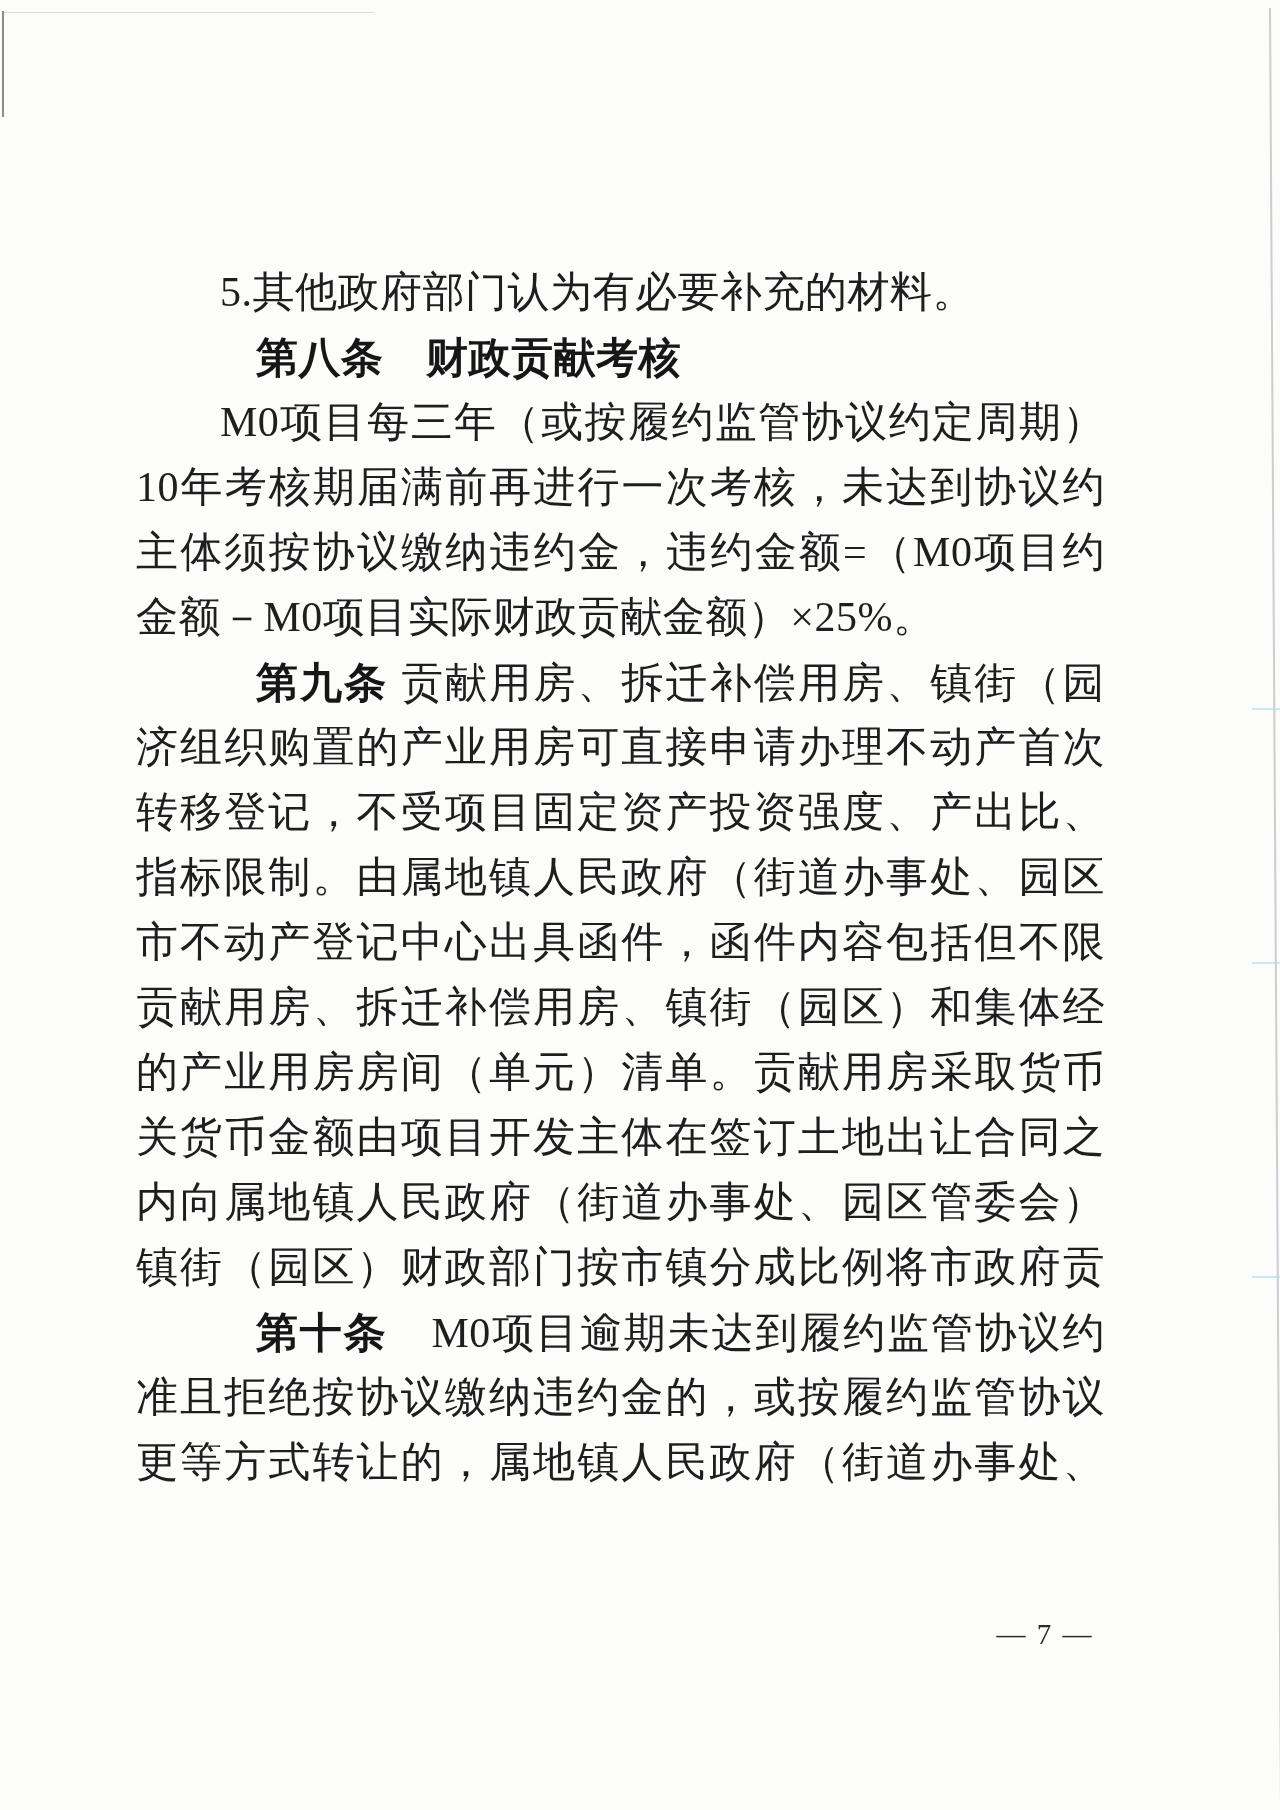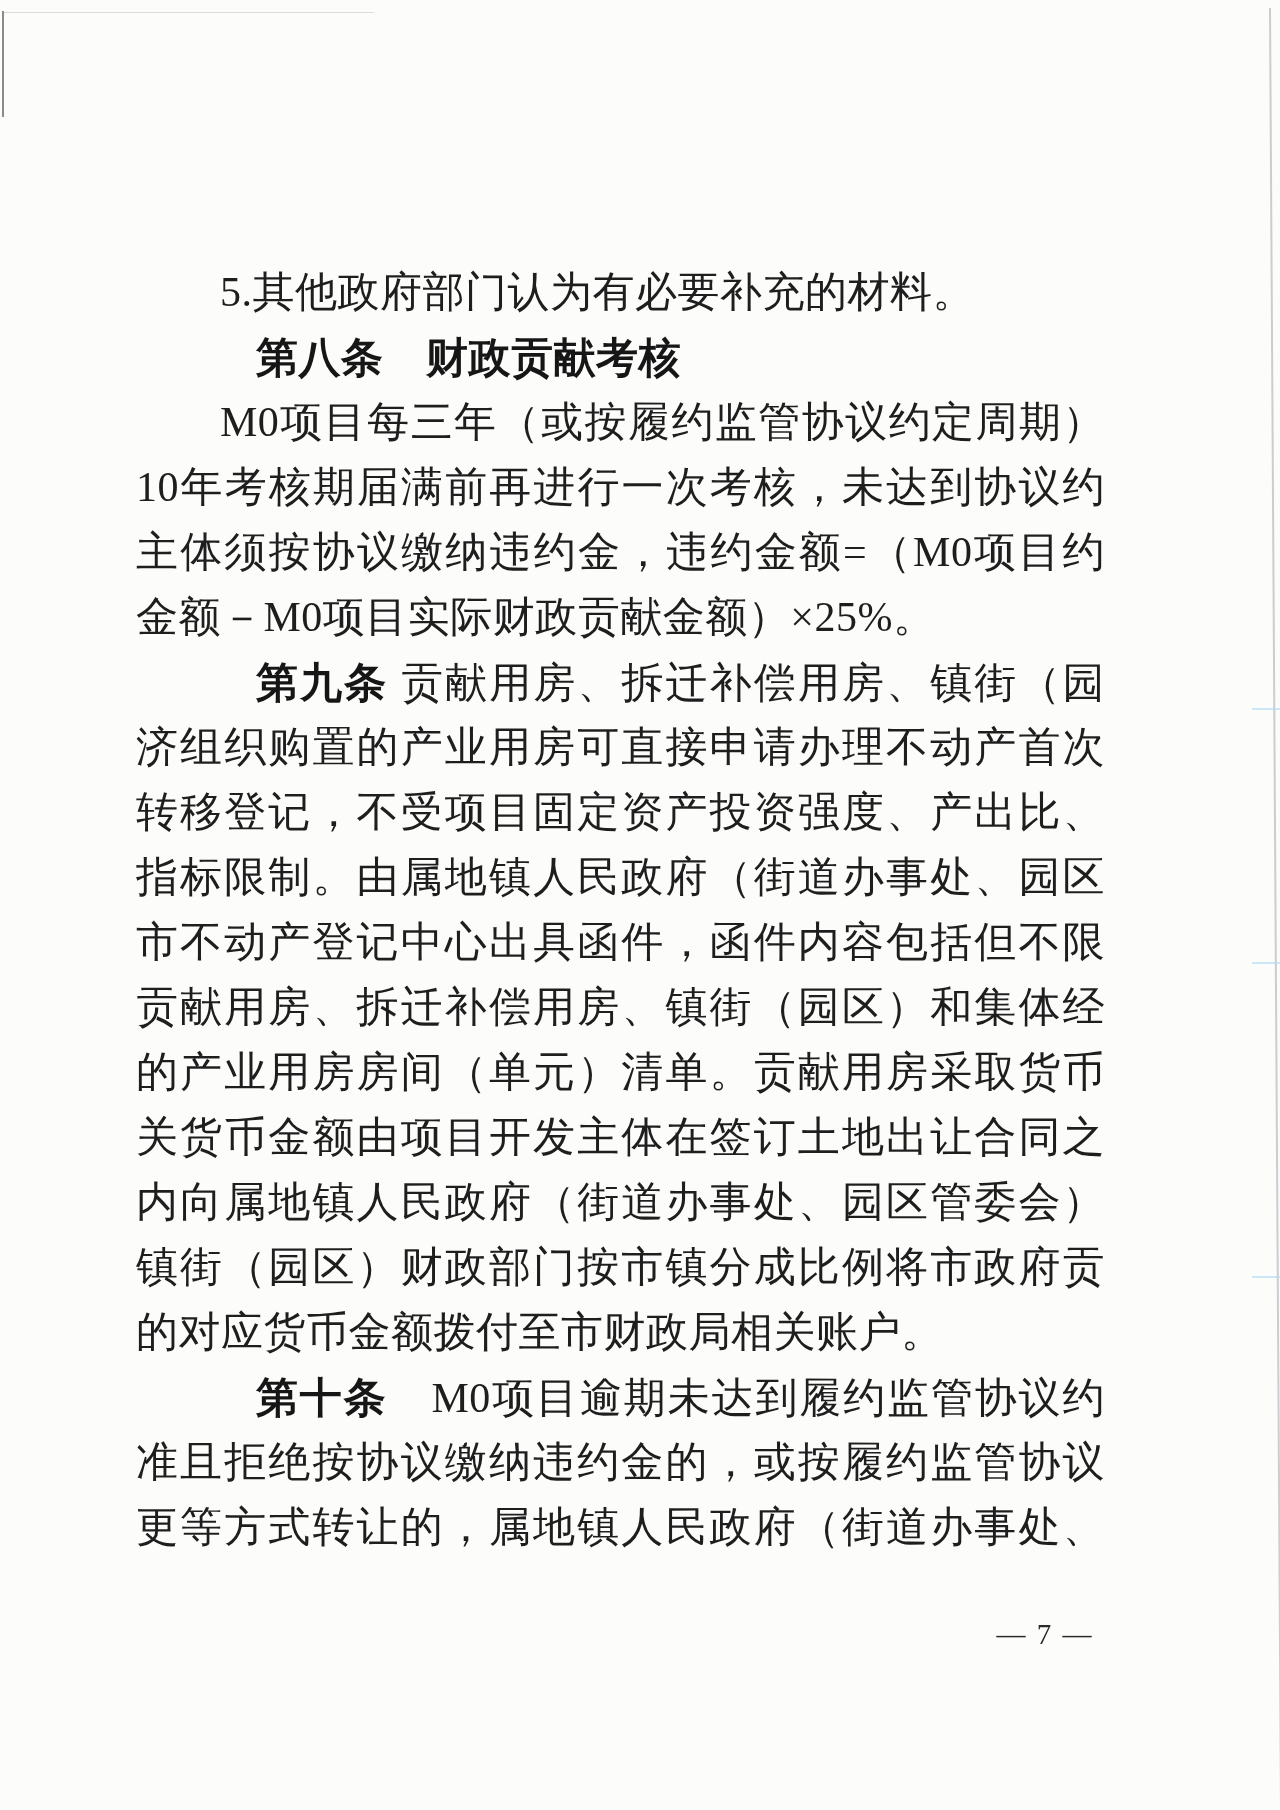--- a/index.html
+++ b/index.html
@@ -121,21 +121,20 @@
       <div class="line indent"><span class="lead">第九条</span> 贡献用房、拆迁补偿用房、镇街（园区）和集体经</div>
       <div class="line">济组织购置的产业用房可直接申请办理不动产首次登记和首次</div>
       <div class="line">转移登记，不受项目固定资产投资强度、产出比、财政贡献等</div>
       <div class="line">指标限制。由属地镇人民政府（街道办事处、园区管委会）向</div>
       <div class="line">市不动产登记中心出具函件，函件内容包括但不限于 M0 项目</div>
       <div class="line">贡献用房、拆迁补偿用房、镇街（园区）和集体经济组织购置</div>
       <div class="line">的产业用房房间（单元）清单。贡献用房采取货币折抵的，相</div>
       <div class="line">关货币金额由项目开发主体在签订土地出让合同之日起 9 个月</div>
       <div class="line">内向属地镇人民政府（街道办事处、园区管委会）缴纳，属地</div>
       <div class="line">镇街（园区）财政部门按市镇分成比例将市政府贡献用房折抵</div>
-      <div class="line end">的对应货币金额拨付至市财政局相关账户。</div>
       <div class="line indent"><span class="lead">第十条</span>　M0项目逾期未达到履约监管协议约定的考核标</div>
       <div class="line">准且拒绝按协议缴纳违约金的，或按履约监管协议约定周期</div>
       <div class="line">更等方式转让的，属地镇人民政府（街道办事处、街道办事处）</div>
     </div>
 
   <div class="page-number">— 7 —</div>
 
 </div>
 
 </body></html>

